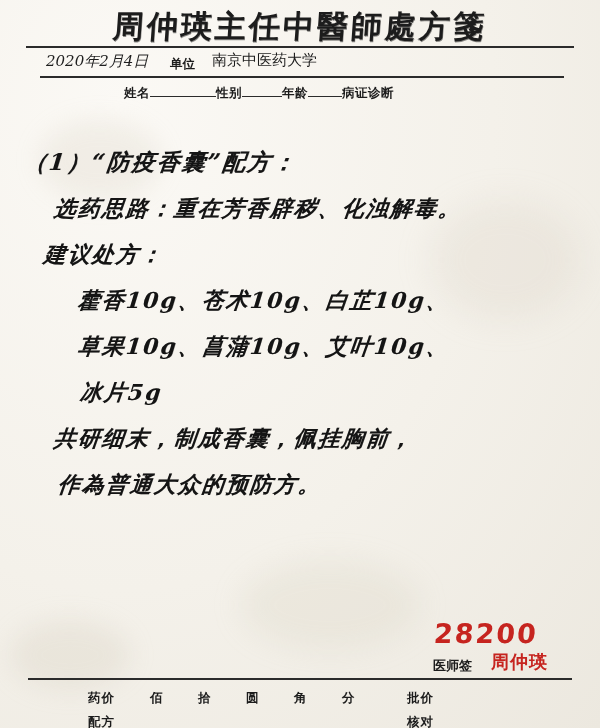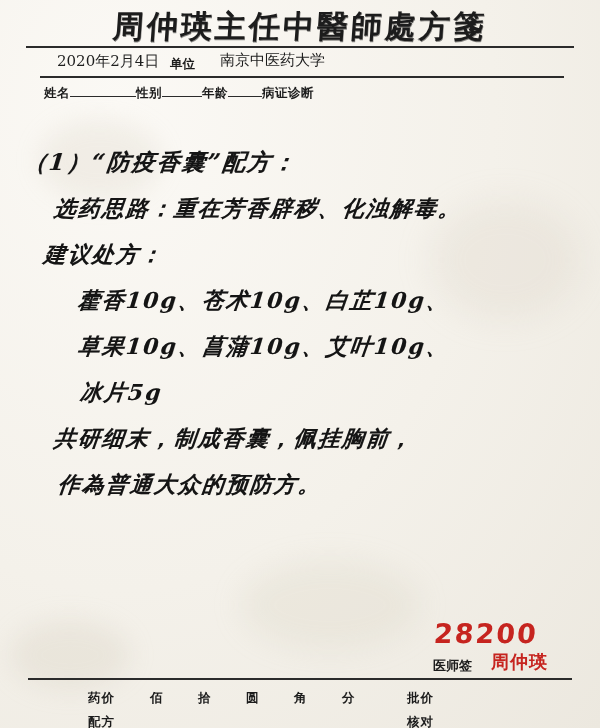--- a/index.html
+++ b/index.html
@@ -56,38 +56,38 @@
   
   .row-date {
     position: absolute;
     left: 40px;
     top: 50px;
     width: 524px;
     height: 26px;
   }
   .date-text {
     position: absolute;
-    left: 17px; top: 2px;
+    left: 6px; top: 2px;
     font-size: 15px;
     color: #1f1f1f;
     font-family: "DejaVu Serif", serif;
+    font-style: italic;
   }
   .unit-label {
     position: absolute;
     left: 130px; top: 6px;
     font-size: 12.5px;
     font-weight: bold;
     color: #1c1c1c;
   }
   .unit-value {
     position: absolute;
     left: 172px; top: 1px;
     font-size: 15px;
     color: #1c1c1c;
-    margin-left: 8px;
   }
   .rule-date {
     position: absolute;
     left: 40px; right: 36px;
     top: 76px;
     height: 1.5px;
     background: #2b2b2b;
   }
 
   
@@ -95,20 +95,21 @@
     position: absolute;
     left: 44px;
     top: 84px;
     width: 350px;
     height: 22px;
     font-size: 12.5px;
     font-weight: bold;
     color: #1c1c1c;
     letter-spacing: 0.5px;
     white-space: nowrap;
+    text-align: right;
   }
   .row-fields .fld { display: inline-block; }
   .row-fields .blank {
     display: inline-block;
     border-bottom: 1px solid #2b2b2b;
     height: 12px;
   }
   .b-long { width: 66px; }
   .b-mid  { width: 40px; }
   .b-short{ width: 34px; }

